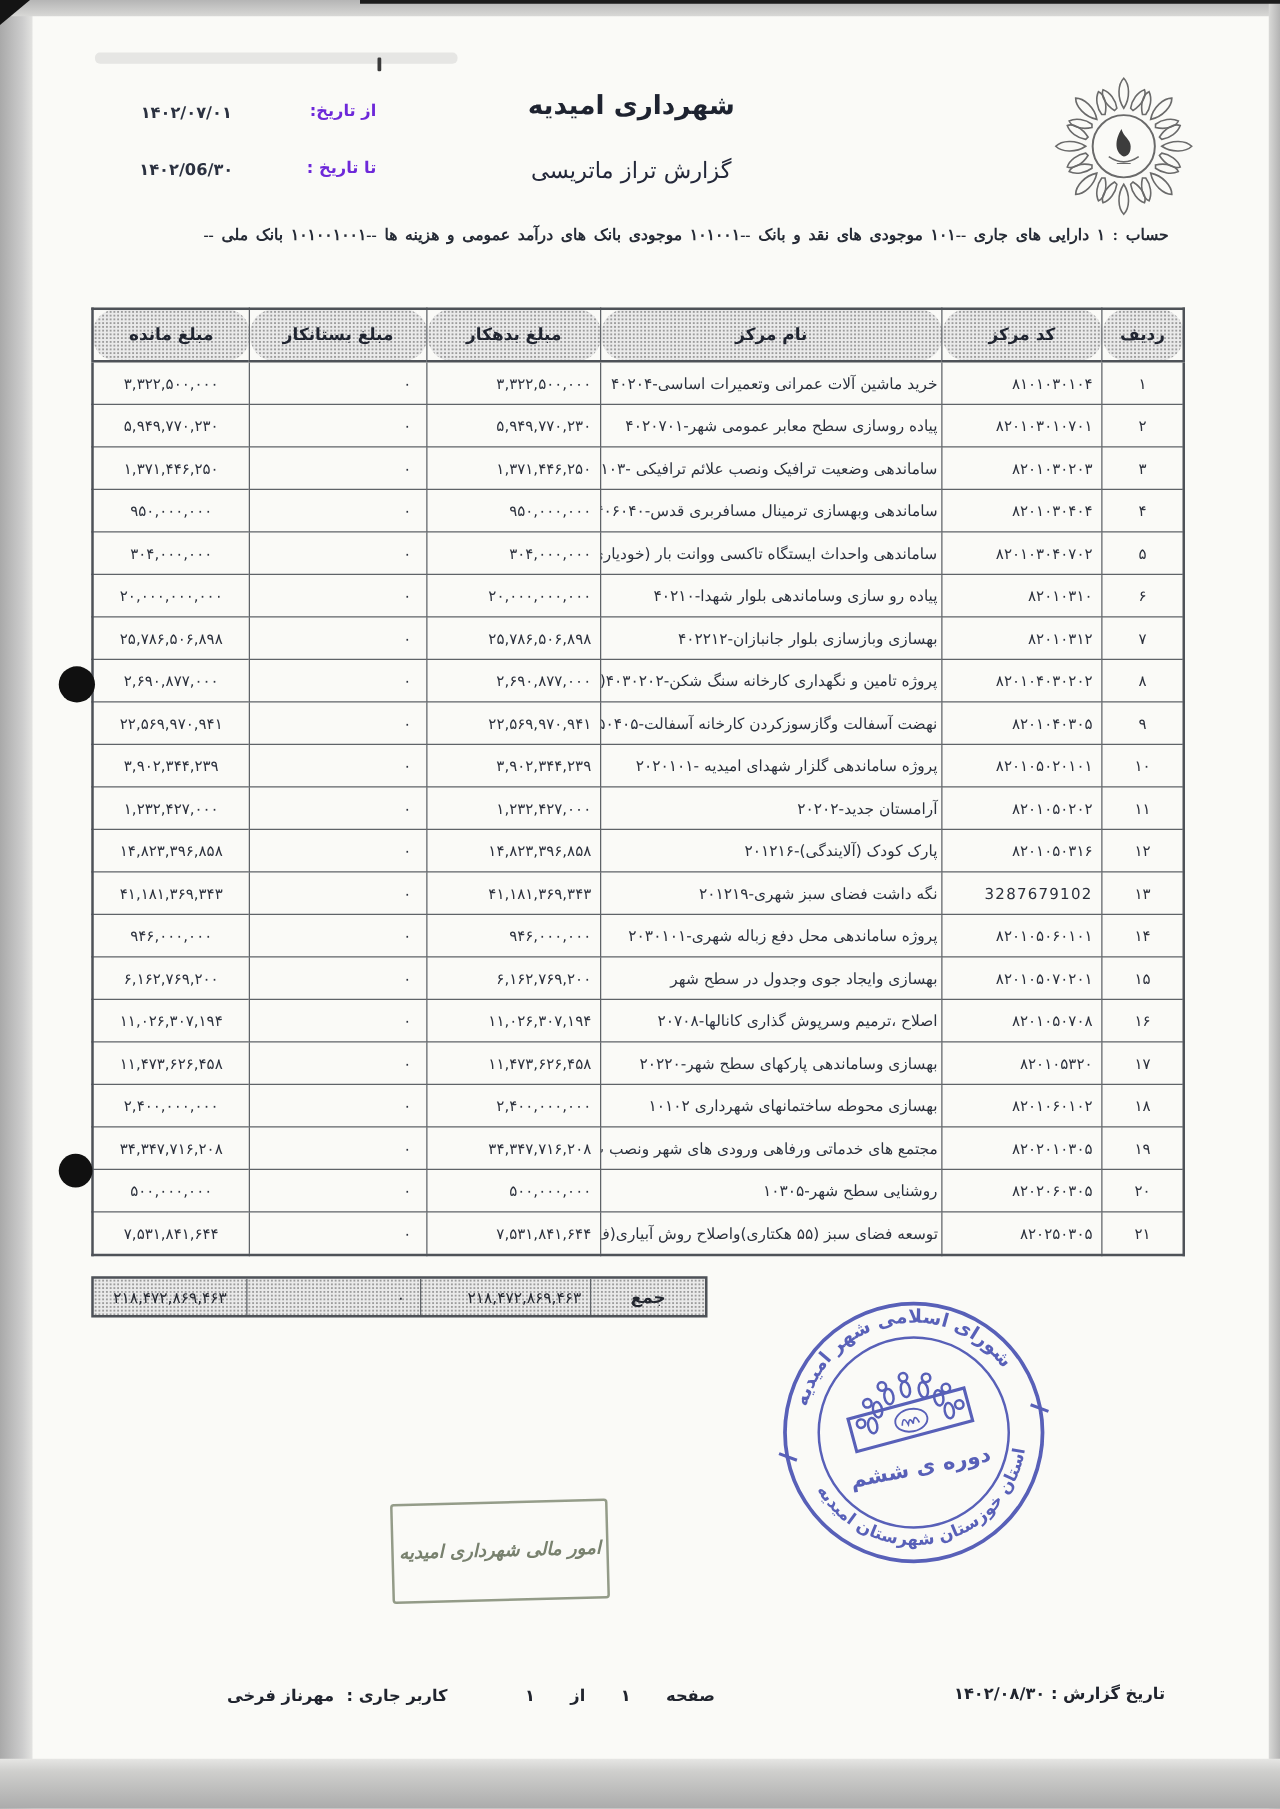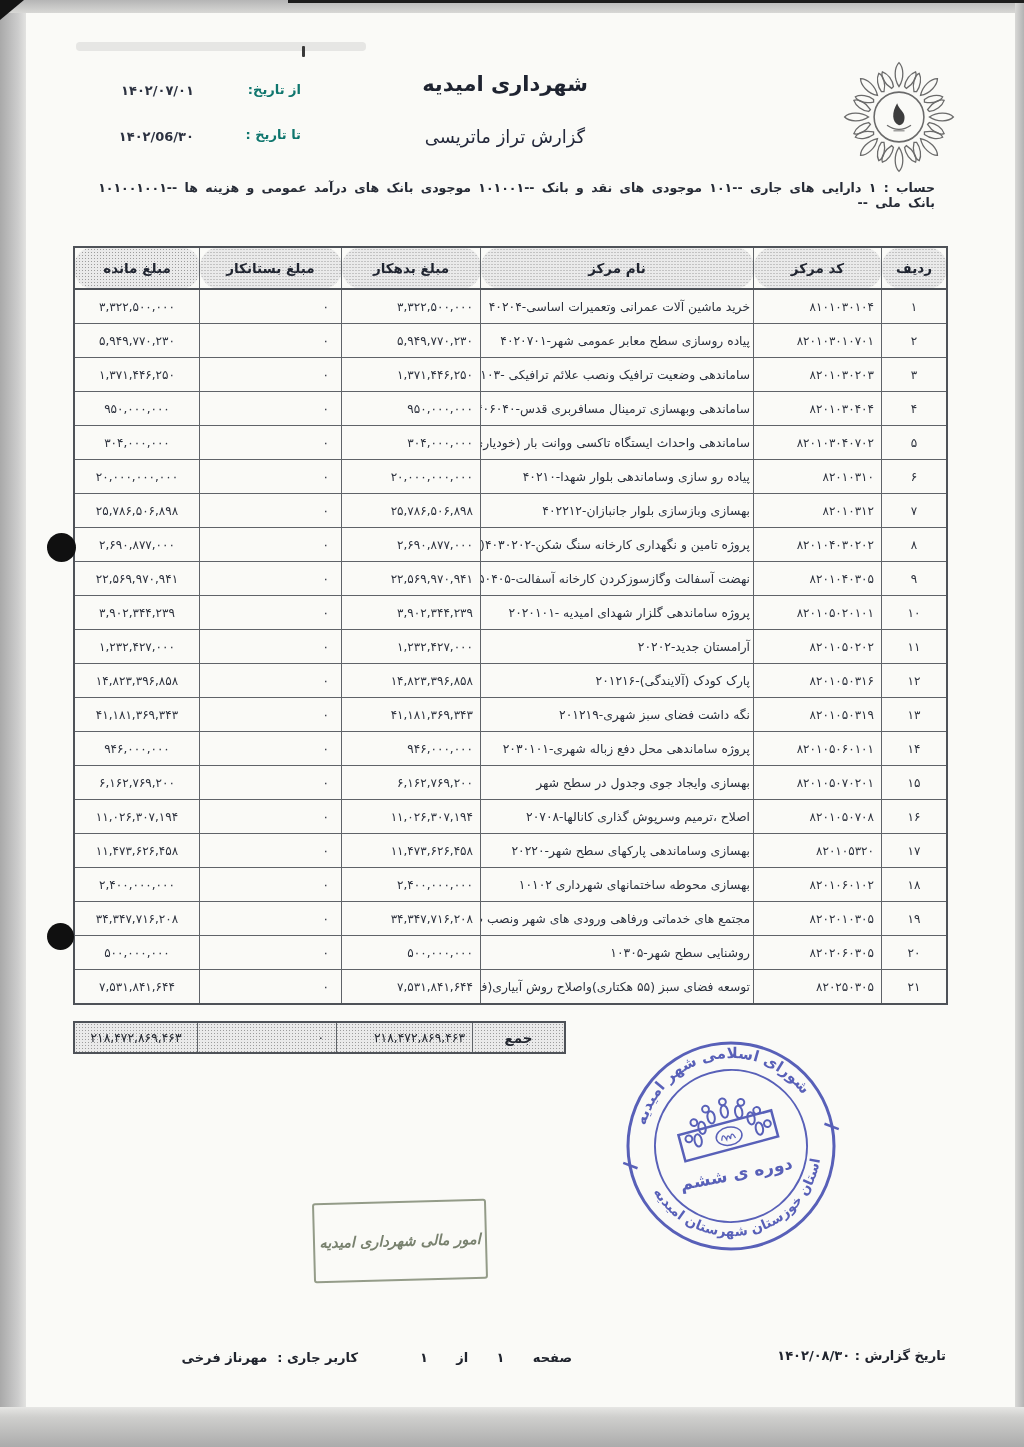--- a/index.html
+++ b/index.html
@@ -21,29 +21,29 @@
   .top-line{position:absolute;left:288px;top:0;width:736px;height:3px;background:#1c1c1c;z-index:6;}
   .tick-mark{position:absolute;left:302px;top:46px;width:3px;height:11px;background:#3a3a3a;border-radius:1px;z-index:4;}
   .smudge{position:absolute;left:76px;top:42px;width:290px;height:9px;background:#bfbfbf;opacity:.35;border-radius:4px;}
 
   .fa{direction:rtl;}
   .abs{position:absolute;}
 
   .page-title{left:355px;top:72px;width:300px;text-align:center;font-size:21px;font-weight:bold;color:#1e2330;}
   .page-subtitle{left:355px;top:126px;width:300px;text-align:center;font-size:18px;font-weight:normal;color:#23283a;}
 
-  .date-label{font-size:13px;font-weight:bold;color:#0f766e;text-align:right;}
-  .date-value{font-size:13px;font-weight:bold;color:#2b3140;direction:ltr;text-align:right;}
+  .date-label{font-size:13px;font-weight:bold;color:#6d28d9;text-align:right;}
+  .date-value{font-size:13px;font-weight:bold;color:#2b3140;direction:ltr;text-align:center;}
   .lbl-from{left:205px;top:82px;width:96px;}
   .val-from{left:104px;top:83px;width:90px;}
   .lbl-to{left:205px;top:127px;width:96px;}
   .val-to{left:104px;top:129px;width:90px;}
 
   .acct{right:89px;text-align:right;font-size:12.5px;font-weight:bold;color:#262b36;width:860px;word-spacing:3px;}
-  .acct1{top:180px;}
+  .acct1{top:180px;font-family:Liberation Serif, serif;}
   .acct2{top:208px;}
 
   
   table.grid{
     position:absolute;left:73px;top:246px;width:854px;
     border-collapse:collapse;table-layout:fixed;direction:rtl;
     font-size:12px;color:#2c313d;
   }
   table.grid, table.grid th, table.grid td{border:1px solid #5f6368;}
   table.grid{border:2px solid #4e5258;}
@@ -88,21 +88,21 @@
     position:absolute;left:313px;top:1201px;width:170px;height:76px;
     border:2.5px solid #8b947f;border-radius:3px;transform:rotate(-1.5deg);
     display:flex;align-items:center;justify-content:center;
     color:#6d7763;font-size:14.5px;font-weight:bold;font-style:italic;
     white-space:nowrap;letter-spacing:-0.3px;opacity:.92;
   }
 
   .round-stamp{position:absolute;left:621px;top:1036px;width:220px;height:220px;opacity:.9;}
 
   .footer-text{font-size:13px;font-weight:bold;color:#20242e;}
-  .f-date{right:78px;top:1348px;text-align:right;}
+  .f-date{right:92px;top:1348px;text-align:right;}
   .f-page{left:420px;top:1350px;width:152px;display:flex;direction:rtl;justify-content:space-between;}
   .f-user{left:178px;top:1350px;width:180px;display:flex;direction:rtl;justify-content:flex-start;gap:10px;}
 
   .logo{position:absolute;left:840px;top:58px;width:118px;height:118px;}
 </style>
 </head>
 <body>
 
 <div class="sheet">
 
@@ -279,21 +279,21 @@
         <tr>
       <td class="c-row">۱۲</td>
       <td class="c-code">۸۲۰۱۰۵۰۳۱۶</td>
       <td class="c-name">پارک کودک (آلایندگی)-۲۰۱۲۱۶</td>
       <td class="c-debit">۱۴,۸۲۳,۳۹۶,۸۵۸</td>
       <td class="c-credit">۰</td>
       <td class="c-balance">۱۴,۸۲۳,۳۹۶,۸۵۸</td>
     </tr>
         <tr>
       <td class="c-row">۱۳</td>
-      <td class="c-code">۸۲۰۱۰۵۰۳۱۹</td>
+      <td class="c-code">3287679102</td>
       <td class="c-name">نگه داشت فضای سبز شهری-۲۰۱۲۱۹</td>
       <td class="c-debit">۴۱,۱۸۱,۳۶۹,۳۴۳</td>
       <td class="c-credit">۰</td>
       <td class="c-balance">۴۱,۱۸۱,۳۶۹,۳۴۳</td>
     </tr>
         <tr>
       <td class="c-row">۱۴</td>
       <td class="c-code">۸۲۰۱۰۵۰۶۰۱۰۱</td>
       <td class="c-name">پروژه ساماندهی محل دفع زباله شهری-۲۰۳۰۱۰۱</td>
       <td class="c-debit">۹۴۶,۰۰۰,۰۰۰</td>

